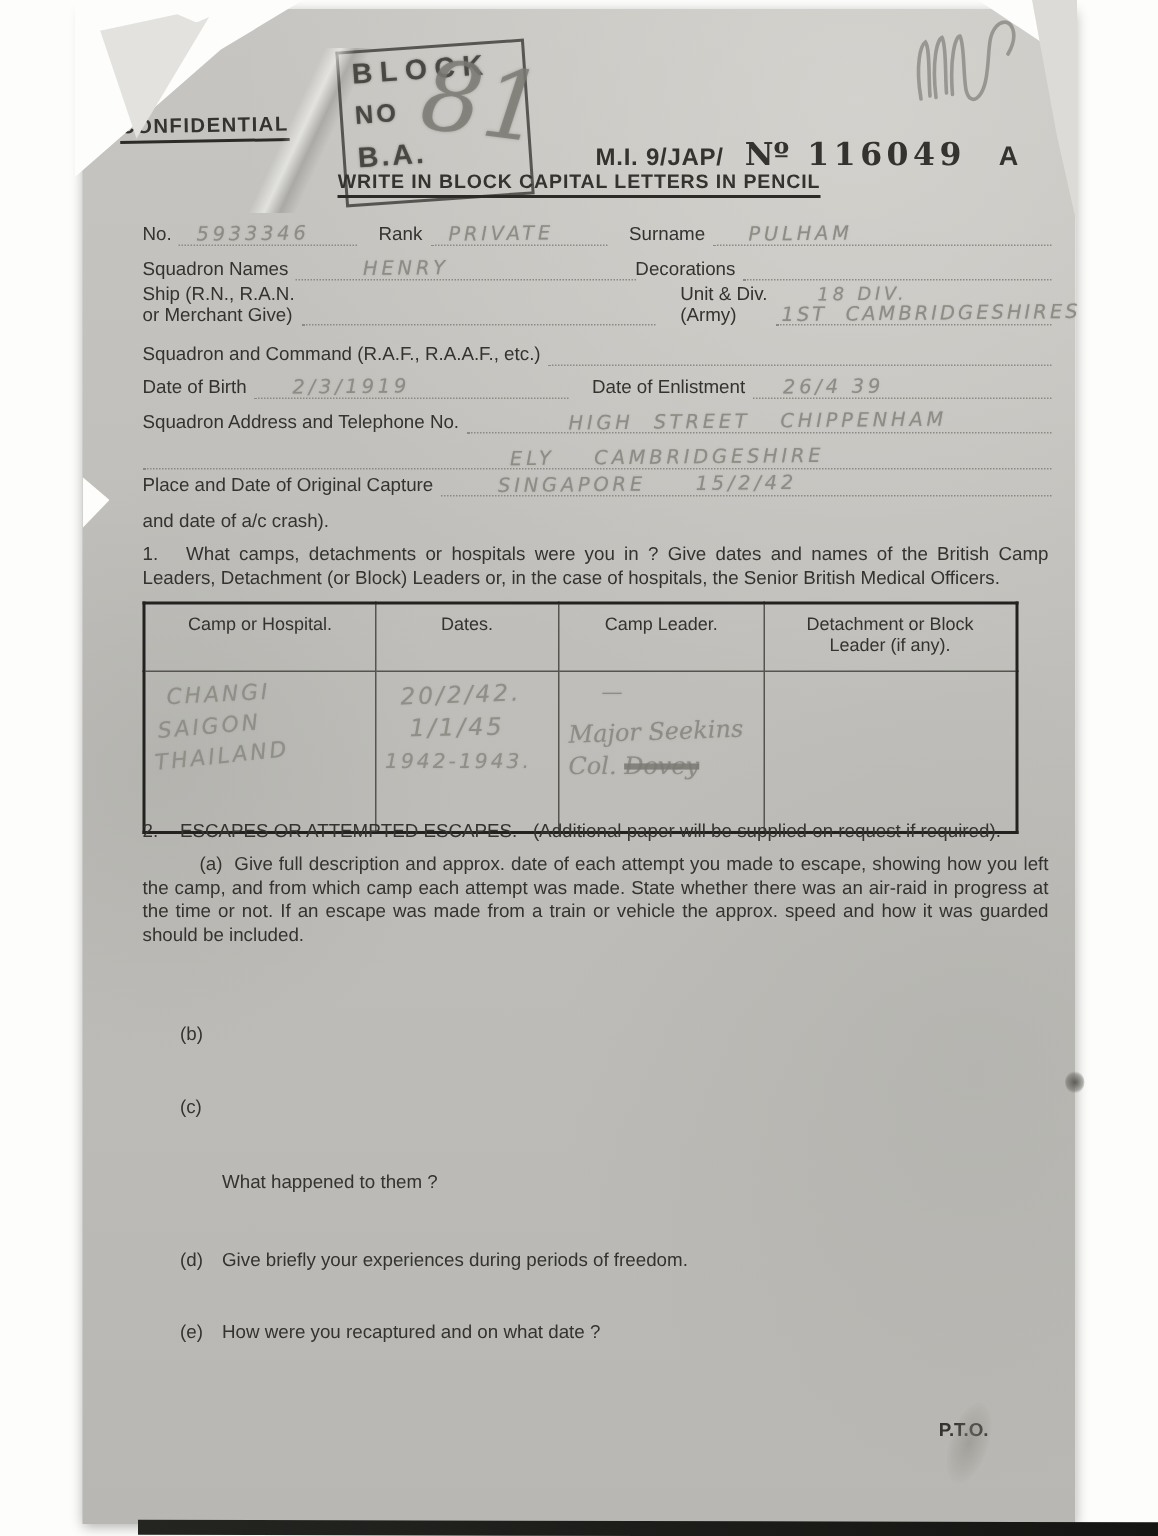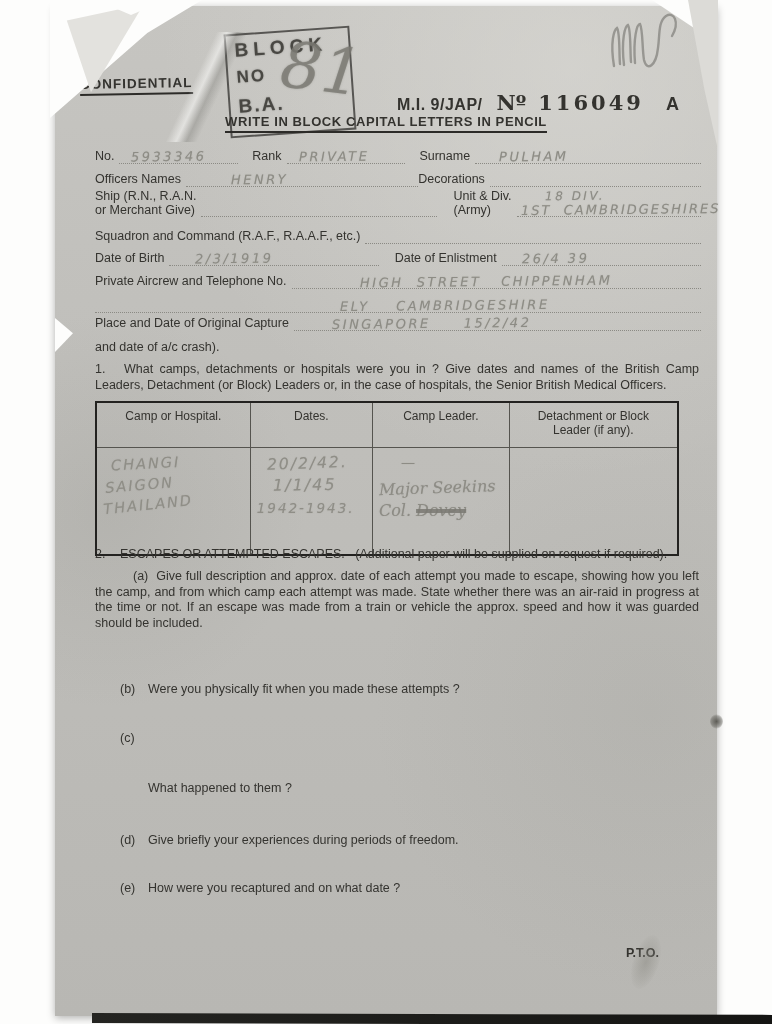--- a/index.html
+++ b/index.html
@@ -164,21 +164,21 @@
     <span class="fl" style="flex:1">
         <span class="hw">PRIVATE</span>
       </span>
     <span class="lbl" style="margin-left:14px">Surname</span>
     <span class="fl" style="flex:1.9">
         <span class="hw" style="left:24px">PULHAM</span>
       </span>
   </div>
 
   <div class="frow" style="top:163px">
-    <span class="lbl">Officers Names</span>
+    <span class="lbl">Squadron Names</span>
     <span class="fl" style="flex:1.1">
         <span class="hw" style="left:45px">HENRY</span>
       </span>
     <span class="lbl" style="">Decorations</span>
     <span class="fl" style="flex:1"></span>
   </div>
 
   <div class="frow" style="top:184px">
     <span class="lbl2">
       <span style="display:block">Ship (R.N., R.A.N.</span>
@@ -205,21 +205,21 @@
     <span class="fl" style="flex:1.05">
         <span class="hw" style="left:26px">2/3/1919</span>
       </span>
     <span class="lbl" style="margin-left:16px">Date of Enlistment</span>
     <span class="fl" style="flex:1">
         <span class="hw" style="left:20px">26/4 39</span>
       </span>
   </div>
 
   <div class="frow" style="top:265px">
-    <span class="lbl">Private Aircrew and Telephone No.</span>
+    <span class="lbl">Squadron Address and Telephone No.</span>
     <span class="fl">
         <span class="hw" style="left:68px">HIGH  STREET   CHIPPENHAM</span>
       </span>
   </div>
   <div class="frow" style="top:289px">
     <span class="fl" style="margin-left:0">
         <span class="hw" style="left:245px">ELY    CAMBRIDGESHIRE</span>
       </span>
   </div>
 
@@ -276,21 +276,20 @@
     <span><span>ESCAPES OR ATTEMPTED ESCAPES.</span>&nbsp;&nbsp;&nbsp;<span>(Additional paper will be supplied on request if required).</span></span>
   </div>
 
   <div class="para" style="top:563px; text-indent:38px">
     <span>(a)</span>&nbsp;
     <span>Give full description and approx. date of each attempt you made to escape, showing how you left the camp, and from which camp each attempt was made.  State whether there was an air-raid in progress at the time or not.  If an escape was made from a train or vehicle the approx. speed and how it was guarded should be included.</span>
   </div>
 
   <div class="q2row" style="top:676px">
     <span class="q2lab">(b)</span>
-    <span>Were you physically fit when you made these attempts ?</span>
   </div>
 
   <div class="q2row" style="top:725px">
     <span class="q2lab">(c)</span>
   </div>
 
   <div class="q2row" style="top:775px">
     <span class="q2lab"></span>
     <span>What happened to them ?</span>
   </div>

